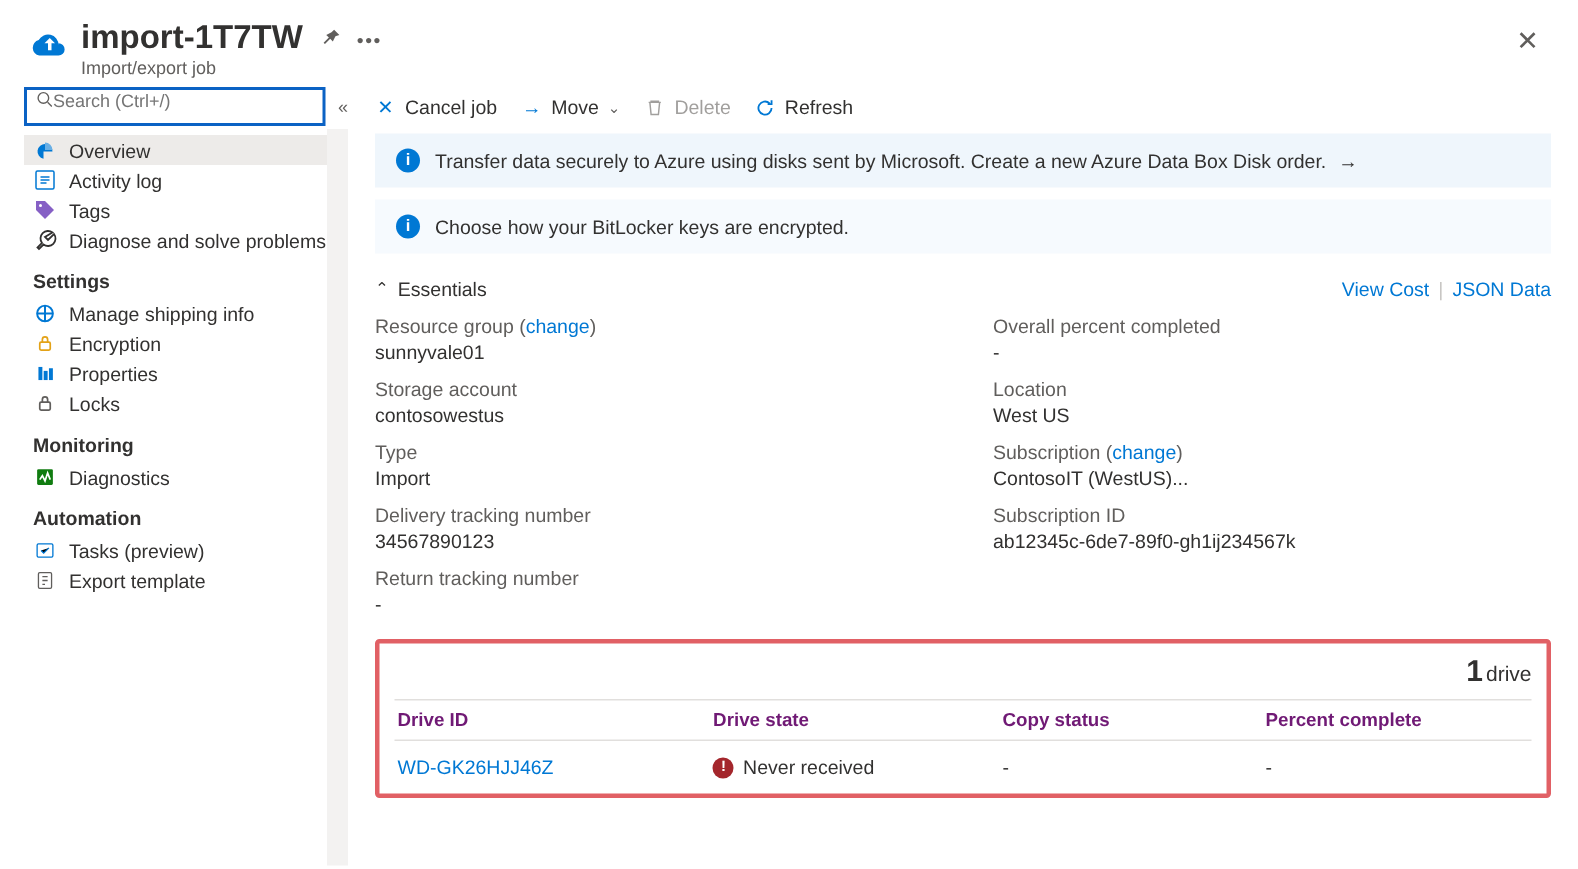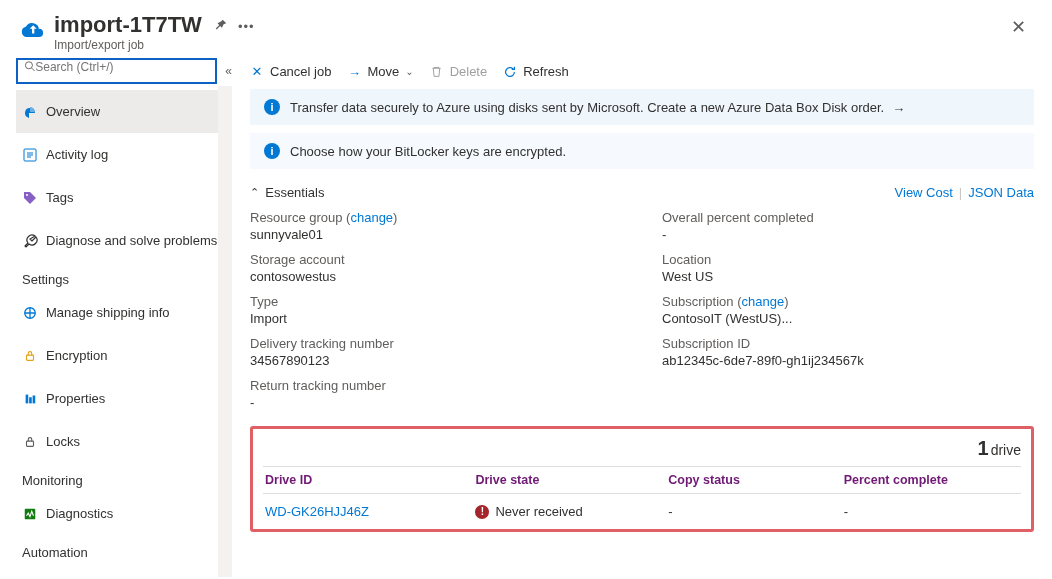--- a/index.html
+++ b/index.html
@@ -15,24 +15,24 @@
 .body-row { display: flex; height: calc(100% - 60px); }
 
 .sidebar { width: 232px; border-right: 0; padding: 0 0 0 16px; position: relative; }
 .search-row { display: flex; align-items: center; margin-bottom: 6px; }
 .search-box { flex: 1; border: 2px solid #0b62c4; height: 26px; display: flex; align-items: flex-start; padding: 0 6px; }
 .search-box input { border: 0; outline: 0; font-size: 12px; width: 100%; }
 .collapse-chevron { margin-left: 8px; color: #605e5c; cursor: pointer; font-size: 12px; }
 .scroll-track { position: absolute; right: 0; top: 28px; bottom: 0; width: 14px; background: #f3f2f1; }
 
 .nav { list-style: none; }
-.nav li { display: flex; align-items: center; height: 43px; padding: 0 8px 0 6px; cursor: pointer; font-size: 13px; color: #323130; }
+.nav li { display: flex; align-items: center; height: 20px; padding: 0 8px 0 6px; cursor: pointer; font-size: 13px; color: #323130; }
 .nav li.selected { background: #edebe9; font-weight: 400; }
 .nav li .nav-icon { width: 16px; height: 16px; margin-right: 8px; display: flex; align-items: center; justify-content: center; }
-.nav-heading { font-weight: 400; font-size: 13px; color: #323130; padding: 10px 0 4px 6px; }
+.nav-heading { font-weight: 700; font-size: 13px; color: #323130; padding: 10px 0 4px 6px; }
 
 .main { flex: 1; display: flex; flex-direction: column; overflow: hidden; }
 
 .toolbar { display: flex; align-items: center; gap: 16px; padding: 6px 18px 10px 18px; font-size: 13px; }
 .tool-btn { display: flex; align-items: center; gap: 6px; cursor: pointer; color: #323130; }
 .tool-btn.disabled { color: #a19f9d; cursor: default; }
 .tool-icon { width: 14px; height: 14px; display: inline-flex; align-items: center; justify-content: center; }
 
 .banner { margin: 0 18px 8px 18px; background: #eff6fc; display: flex; align-items: center; padding: 10px 14px; font-size: 13px; color: #323130; }
 .banner.light { background: #f6fafe; }

